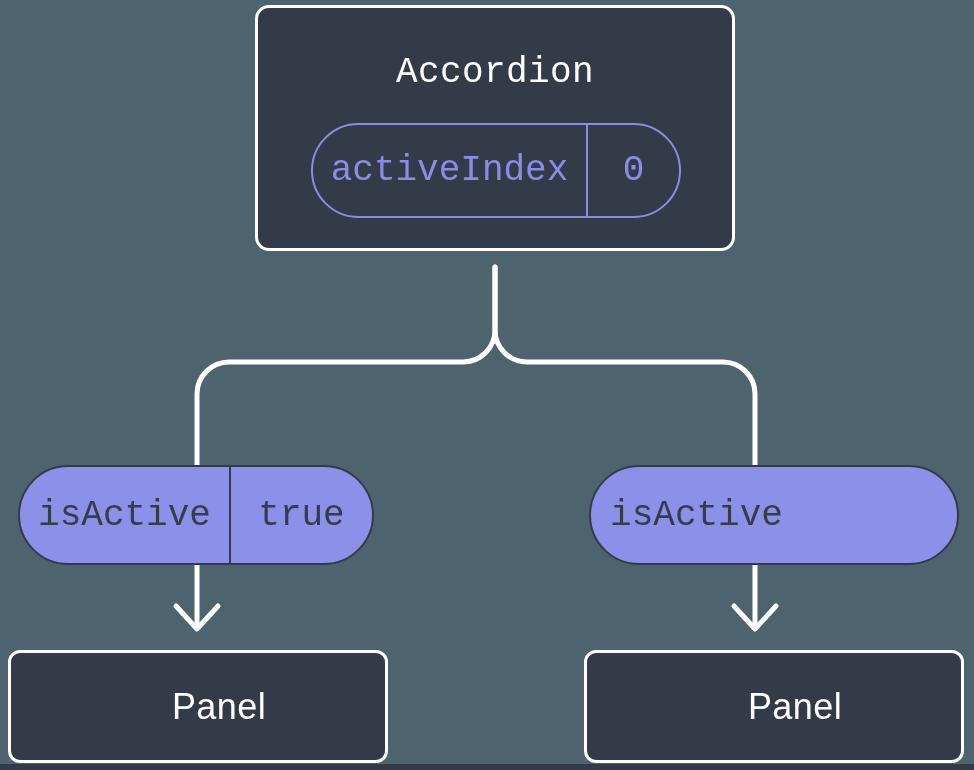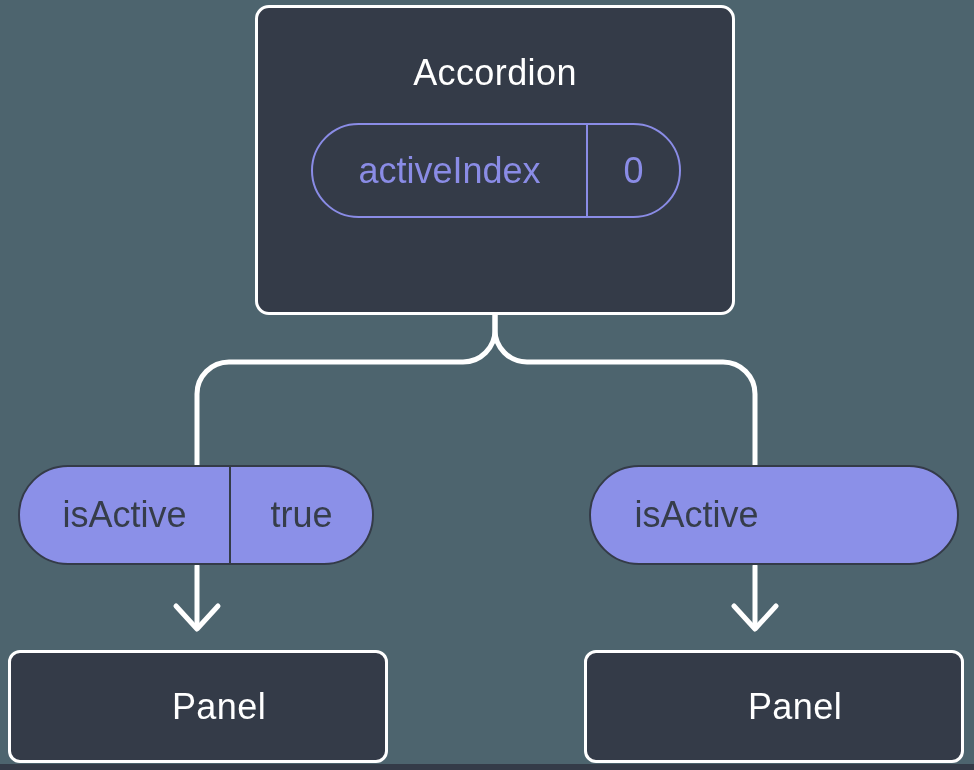--- a/index.html
+++ b/index.html
@@ -20,21 +20,21 @@
     stroke-width:5;
     stroke-linecap:round;
     stroke-linejoin:round;
   }
   .node {
     position:absolute;
     background: var(--node-fill, #343b48);
     border:3px solid var(--node-border, #ffffff);
     box-sizing:border-box;
   }
-  .root-node { left:255px; top:5px; width:480px; height:310px; border-radius:14px; }
+  .root-node { left:255px; top:5px; width:480px; height:246px; border-radius:14px;font-family:Liberation Mono, monospace; }
   .node-title {
     position:absolute; left:0; right:0; top:44px;
     text-align:center;
     font-size:36px; line-height:42px; font-weight:500;
     color: var(--node-text, #ffffff);
     letter-spacing:0.4px;
   }
   .prop-pill {
     position:absolute;
     display:flex;
@@ -54,20 +54,21 @@
     color: var(--accent, #8a8ce6);
   }
   .root-pill .pill-name { flex:1; }
   .root-pill .pill-value { width:93px; border-left:2.5px solid var(--accent, #8a8ce6); }
   
   .solid-pill {
     background: var(--pill-fill, #8b90e8);
     border:2.5px solid var(--node-fill, #343b48);
     border-radius:50px;
     color: var(--pill-text, #363d4a);
+    font-family: Liberation Mono, monospace;
   }
   .pill-left  { left:18px;  top:465px; width:356px; height:100px; }
   .pill-right { left:589px; top:465px; width:370px; height:100px; }
   .pill-left  .pill-name { width:209px; }
   .pill-right .pill-name { width:211px; }
   .solid-pill .pill-value { flex:1; border-left:2.5px solid var(--node-fill, #343b48); }
   
   .panel {
     border-radius:12px;
     display:flex; align-items:center; justify-content:center;padding-left:42px;

